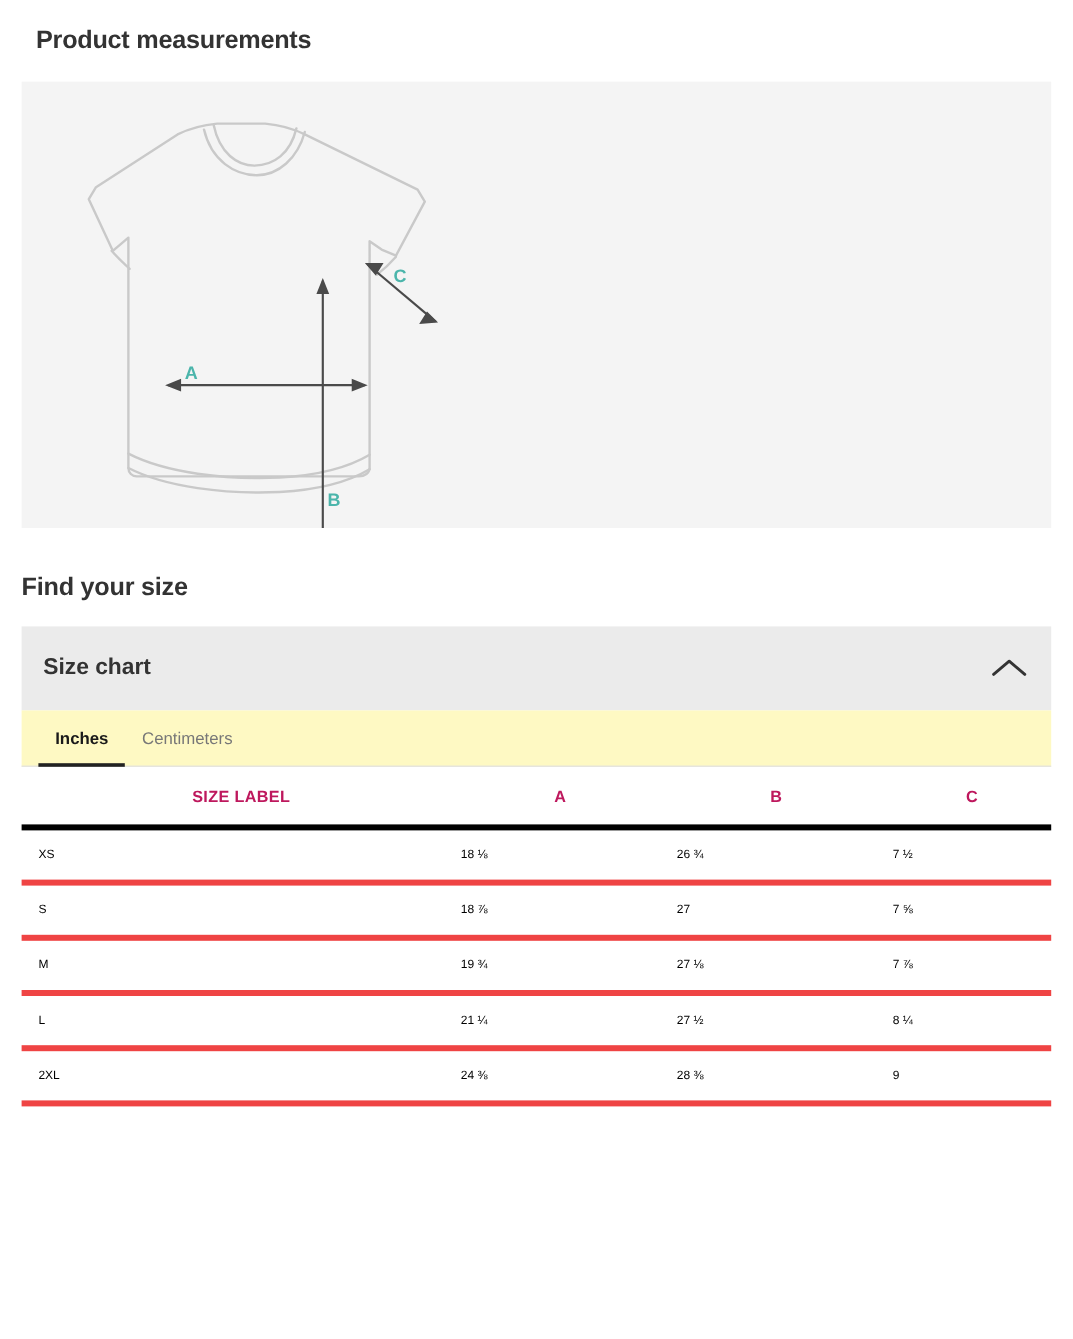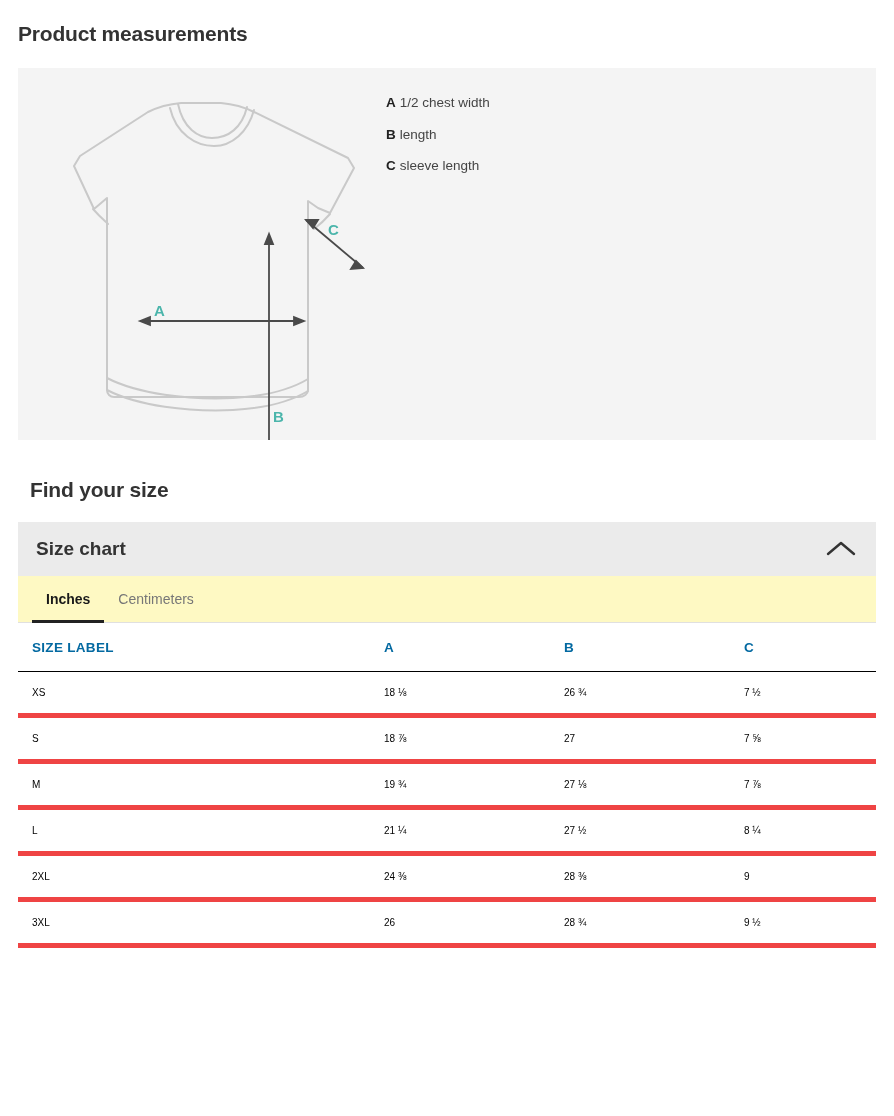--- a/index.html
+++ b/index.html
@@ -18,21 +18,21 @@
   .page {
     width: 894px;
     padding: 0 18px;
   }
 
   
   .section-title {
     font-size: 21px;
     font-weight: bold;
     color: #333333;
-    margin: 22px 0 0 0;
+    margin: 22px 0 0 12px;
     letter-spacing: -0.2px;
   }
   .intro {
     font-size: 14.5px;
     line-height: 1.6;
     color: #4a4a4a;
     margin: 13px 0 0 0;
     max-width: 860px;
   }
 
@@ -64,31 +64,31 @@
     font-weight: bold;
     color: #222222;
     margin-right: 4px;
   }
 
   
   .find-title {
     font-size: 21px;
     font-weight: bold;
     color: #333333;
-    margin: 38px 0 0 12px;
+    margin: 38px 0 0 0;
     letter-spacing: -0.2px;
   }
 
   .chart-card {
     margin-top: 20px;
     border: 0;
   }
   .chart-header {
     background: #ebebeb;
-    height: 54px;
+    height: 70px;
     display: flex;
     align-items: center;
     justify-content: space-between;
     padding: 0 18px;
   }
   .chart-header h3 {
     margin: 0;
     font-size: 19px;
     font-weight: bold;
     color: #333333;
@@ -121,26 +121,26 @@
     font-weight: bold;
     border-bottom-color: #222222;
   }
 
   table.size-table {
     width: 100%;
     border-collapse: collapse;
     table-layout: fixed;
   }
   table.size-table th {
-    text-align: left;
+    text-align: center;
     font-size: 13.5px;
     font-weight: bold;
-    color: #0369a1;
+    color: #be185d;
     padding: 17px 0 16px 14px;
-    border-bottom: 1px solid #000000;
+    border-bottom: 5px solid #000000;
     letter-spacing: 0.3px;
   }
   table.size-table td {
     font-size: 10px;
     color: #000000;
     padding: 15px 0 15px 14px;
     border-bottom: 5px solid #ef4444;
   }
   .col-label { width: 352px; }
   .col-a { width: 180px; }
@@ -192,31 +192,20 @@
 
         <g stroke="#4a4a4a" stroke-width="1.8" fill="#4a4a4a">
           <line x1="288" y1="152" x2="345" y2="200"></line>
           <polygon points="288,152 295,160 300,152"></polygon>
           <polygon points="345,200 338,193 333,201"></polygon>
         </g>
         <text x="310" y="167" font-family="Liberation Sans, sans-serif" font-size="15" font-weight="bold" fill="#4bb5ab">C</text>
       </svg>
     </div>
 
-    <div class="legend">
-      <div class="legend-row">
-        <span class="legend-key">A</span><span>1/2 chest width</span>
-      </div>
-      <div class="legend-row">
-        <span class="legend-key">B</span><span>length</span>
-      </div>
-      <div class="legend-row">
-        <span class="legend-key">C</span><span>sleeve length</span>
-      </div>
-    </div>
   </div>
 
   <h2 class="find-title">Find your size</h2>
 
   <div class="chart-card">
     <div class="chart-header">
       <h3>Size chart</h3>
       <span class="chevron">
         <svg width="30" height="18" viewBox="0 0 30 18" fill="none" stroke="#333333" stroke-width="2.4" stroke-linecap="round" stroke-linejoin="round">
           <polyline points="2,14 15,3 28,14"></polyline>
@@ -268,23 +257,17 @@
           <td>21 ¼</td>
           <td>27 ½</td>
           <td>8 ¼</td>
         </tr>
         <tr>
           <td>2XL</td>
           <td>24 ⅜</td>
           <td>28 ⅜</td>
           <td>9</td>
         </tr>
-        <tr>
-          <td>3XL</td>
-          <td>26</td>
-          <td>28 ¾</td>
-          <td>9 ½</td>
-        </tr>
       </tbody>
     </table>
   </div>
 
 </div>
 
 </body></html>

